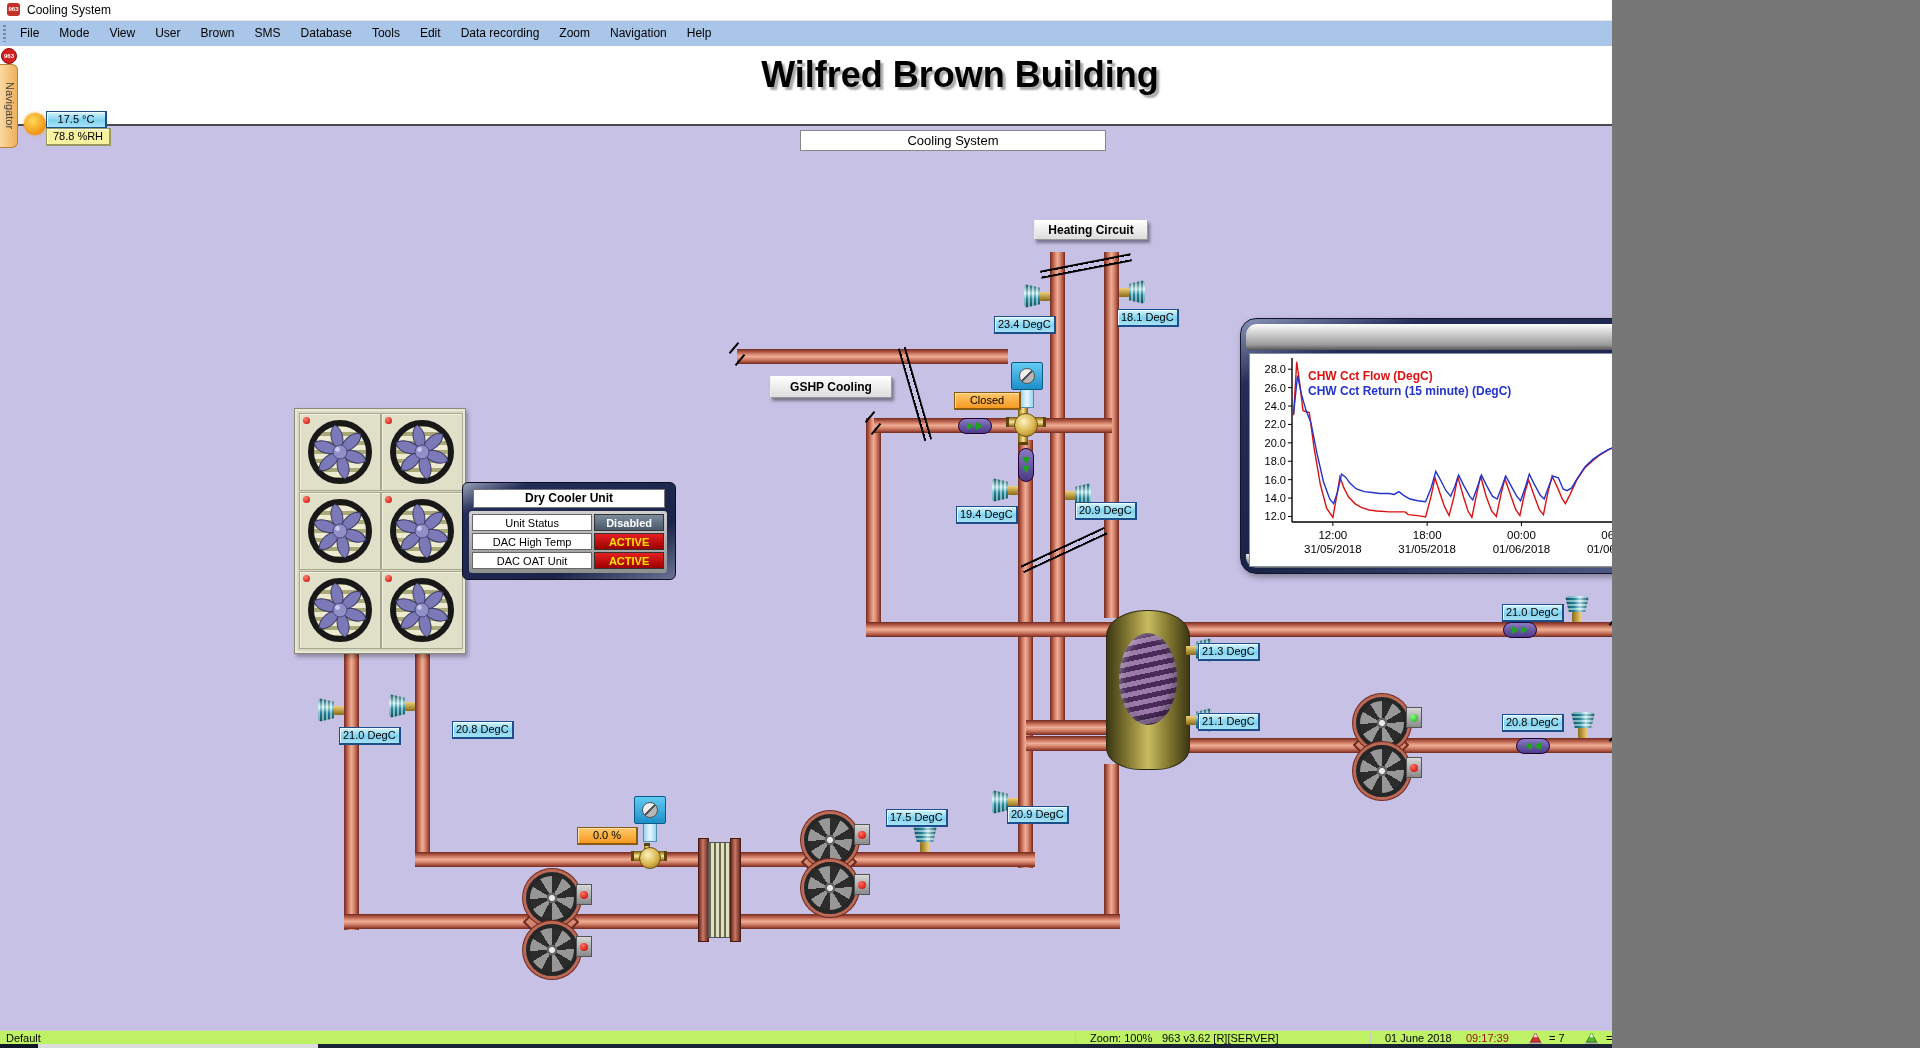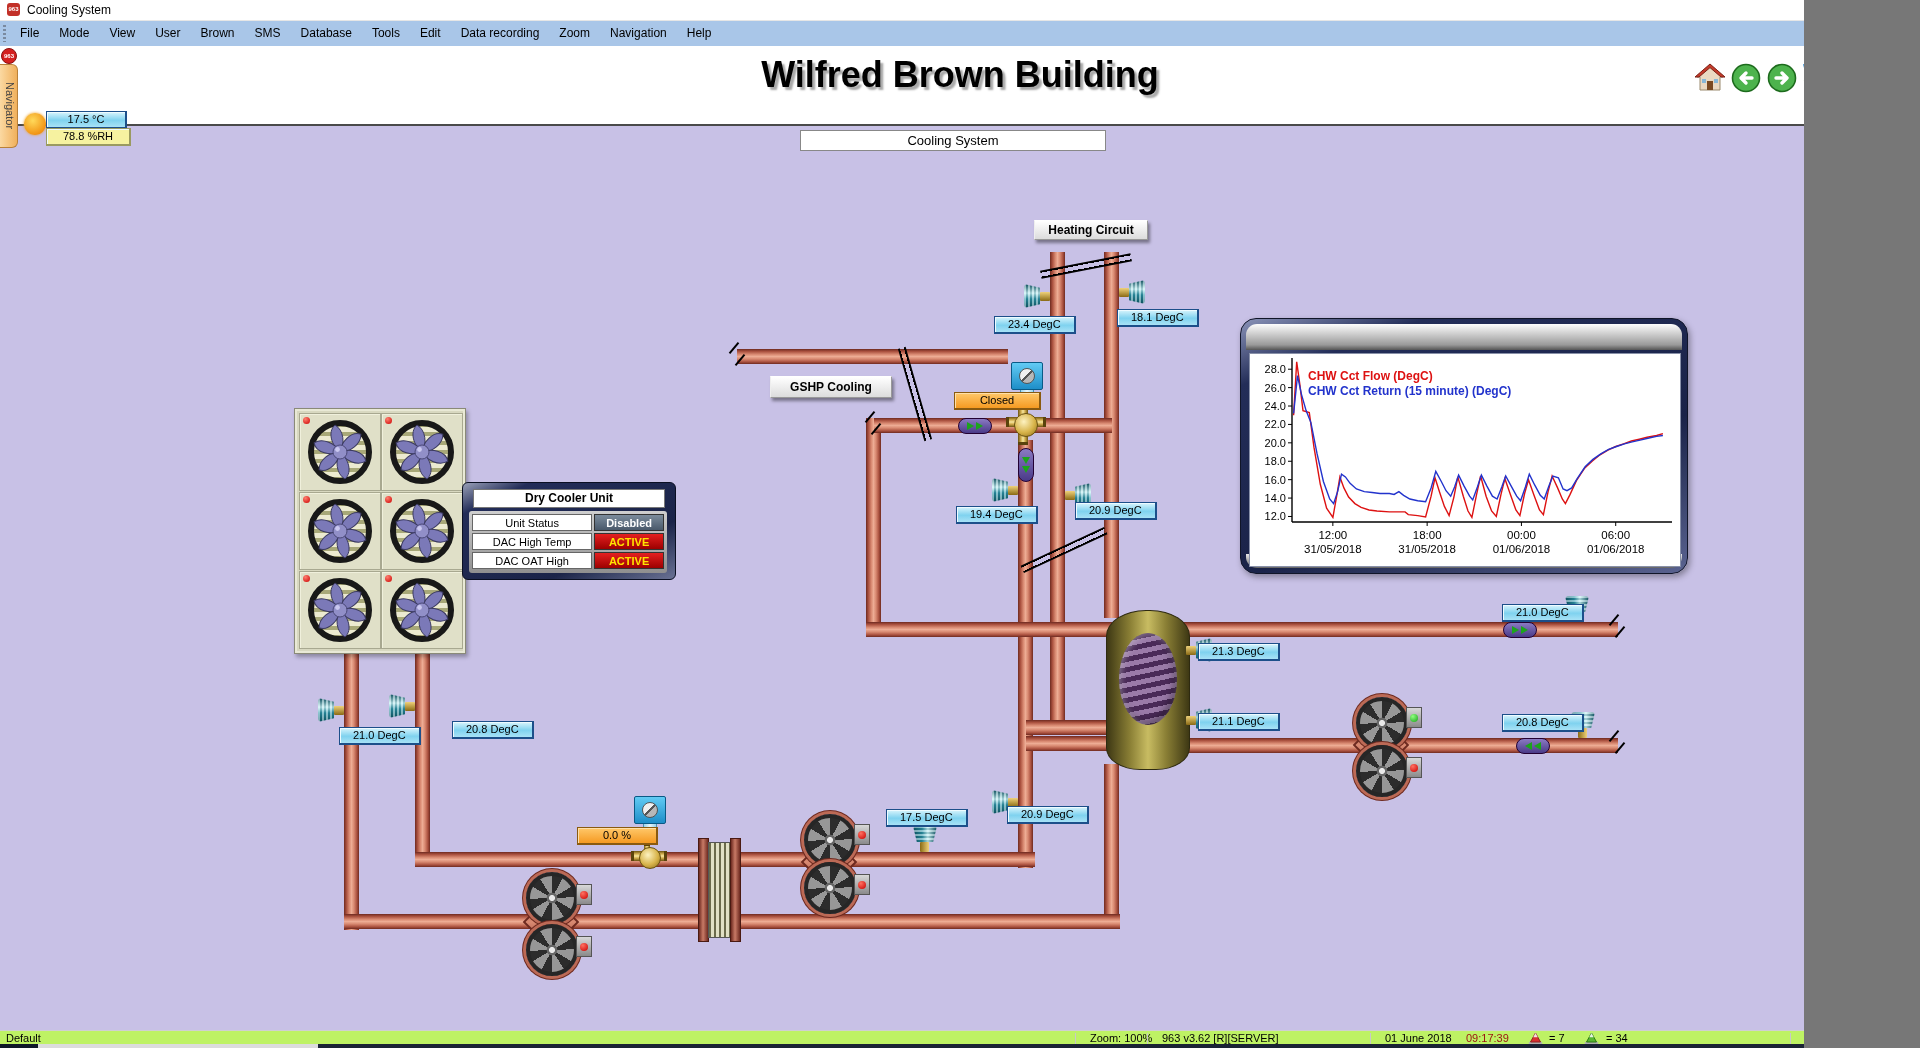--- a/index.html
+++ b/index.html
@@ -1,16 +1,16 @@
 <!DOCTYPE html>
 <html><head>
 <meta charset="utf-8">
 <style>
   html,body{margin:0;padding:0;background:#777;}
-  #app{position:relative;width:1804px;height:1048px;overflow:hidden;background:#c8c1e6;
+  #app{position:relative;width:1612px;height:1048px;overflow:hidden;background:#c8c1e6;
        font-family:"Liberation Sans",sans-serif;color:#000;}
   .abs{position:absolute;}
   
   #titlebar{left:0;top:0;width:1920px;height:20px;background:#fff;border-bottom:1px solid #e6e6e6;}
   #appicon{left:7px;top:3px;width:13px;height:13px;background:#c23028;border-radius:3px;color:#fff;
            font-size:6px;font-weight:bold;text-align:center;line-height:13px;}
   #wintitle{left:27px;top:3px;font-size:12px;}
   .winbtn{top:0;width:44px;height:20px;text-align:center;line-height:20px;font-size:12px;color:#222;}
   .minbar{display:inline-block;width:9px;height:1px;border-bottom:1.5px solid #222;vertical-align:middle;}
   .maxbox{display:inline-block;width:8px;height:8px;border:1.4px solid #222;vertical-align:middle;}
@@ -36,21 +36,21 @@
   #navbadge{left:1px;top:48px;width:14px;height:14px;border-radius:50%;background:#d42020;border:1px solid #8a1010;
             color:#fff;font-size:6px;font-weight:bold;text-align:center;line-height:14px;z-index:20;}
   #navtab{left:0px;top:64px;width:17px;height:82px;background:linear-gradient(90deg,#fbd9a2,#f0b05c);
           border:1px solid #b9813a;border-left:none;border-radius:0 6px 6px 0;z-index:20;
           writing-mode:vertical-rl;font-size:11px;color:#444;text-align:center;line-height:15px;}
   
   #subtitle{left:800px;top:130px;width:304px;height:19px;background:#fff;border:1px solid #888;
             font-size:13px;text-align:center;line-height:19px;}
   #sun{left:24px;top:113px;width:22px;height:22px;border-radius:50%;
        background:radial-gradient(circle at 40% 35%,#ffd95a,#f09010 75%);box-shadow:0 0 3px #f0a020;}
-  .val{position:absolute;height:15px;line-height:14px;font-size:11px;text-align:center;padding:0 13px;
+  .val{position:absolute;height:15px;line-height:14px;font-size:11px;text-align:center;padding:0 3px;
        background:linear-gradient(180deg,#d9f5fd,#7fd2ef 55%,#a8e2f6);border:1px solid #1c4f8a;
        border-right-width:2px;border-bottom-width:2px;box-shadow:inset 1px 1px 0 #eefbff;z-index:8;}
   .val.yellow{background:#f6f2a0;border-color:#9a9a60;}
   .val.orange{background:linear-gradient(180deg,#ffc86a,#f59a22);border-color:#8a5a10;box-shadow:inset 1px 1px 0 #ffe0a8;}
   .plate{position:absolute;background:linear-gradient(180deg,#fff,#dcdcdc);border:1px solid #999;
          border-top-color:#fff;border-left-color:#eee;box-shadow:2px 3px 3px rgba(0,0,0,.4);
          font-weight:bold;font-size:12px;text-align:center;z-index:8;}
   
   .pipe{position:absolute;z-index:1;}
   .pipe.h{height:15px;background:linear-gradient(180deg,#6e2a20 0,#a9503e 16%,#d98a72 36%,#edac94 50%,#d98a72 66%,#a9503e 86%,#6e2a20 100%);}
@@ -658,21 +658,21 @@
     <div id="dcrows">
       <div class="dcrow">
         <div class="dclabel">Unit Status</div>
         <div class="dcval stat-dis">Disabled</div>
       </div>
       <div class="dcrow">
         <div class="dclabel">DAC High Temp</div>
         <div class="dcval stat-alarm">ACTIVE</div>
       </div>
       <div class="dcrow">
-        <div class="dclabel">DAC OAT High</div>
+        <div class="dclabel">DAC OAT Unit</div>
         <div class="dcval stat-alarm">ACTIVE</div>
       </div>
     </div>
   </div>
 
   <div class="abs" id="chartpanel">
     <div id="chartmetaltop"></div>
     <div id="chartmetalbot"></div>
     <div id="chartplot">
       <svg id="chart-svg" width="430" height="212">

